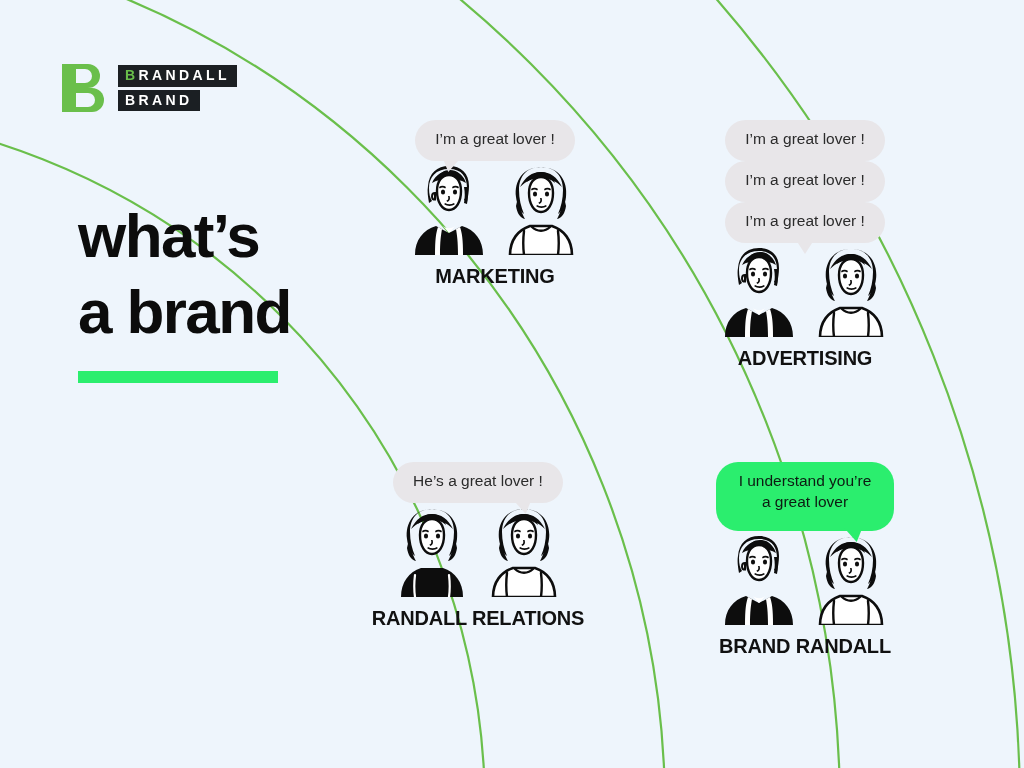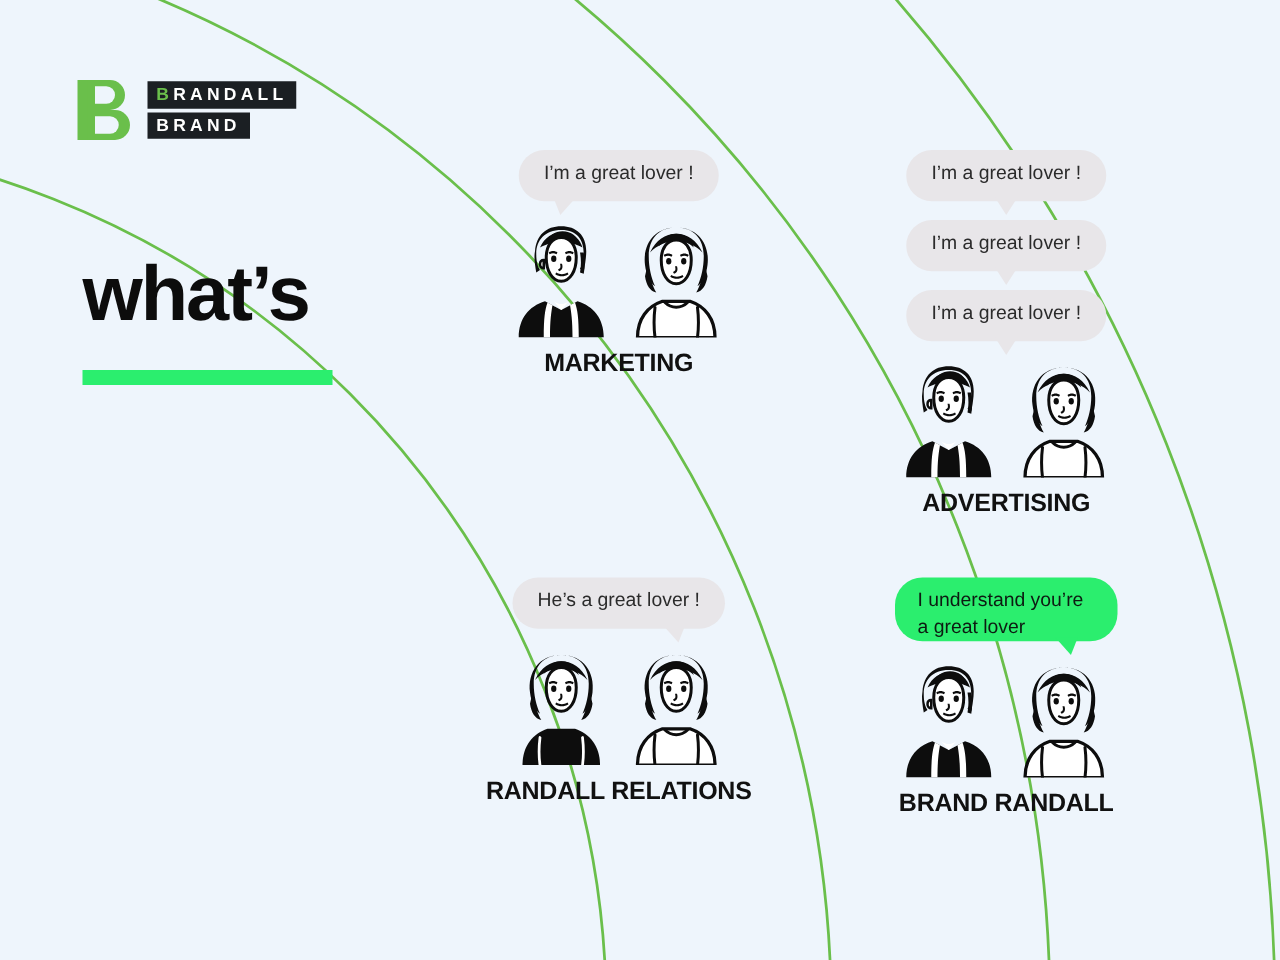--- a/index.html
+++ b/index.html
@@ -37,55 +37,54 @@
   }
   #logo-text { display:flex; flex-direction:column; gap:3px; align-items:flex-start; }
   .logo-badge {
     background:#1b1f23; color:#ffffff;
     font-size:14px; font-weight:bold; letter-spacing:3.4px;
     padding:3px 7px 4px 7px; line-height:1.05; white-space:nowrap;
   }
   .logo-badge .accent { color:#6abf4b; }
 
   
-  #headline { position:absolute; left:66px; top:198px; z-index:3; }
+  #headline { position:absolute; left:78px; top:198px; z-index:3; }
   #headline .line {
     font-size:62px; font-weight:bold; color:#0c0c0c;
     letter-spacing:-1.6px; line-height:1.22; white-space:nowrap;
   }
   #headline-rule { margin-top:22px; width:200px; height:12px; background:#2bee6e; }
 
   
   .panel { position:absolute; z-index:2; }
   #panel-marketing   { left:345px; top:120px; width:300px; }
   #panel-advertising { left:655px; top:120px; width:300px; }
-  #panel-pr          { left:345px; top:462px; width:300px; }
+  #panel-pr          { left:328px; top:462px; width:300px; }
   #panel-brand       { left:655px; top:462px; width:300px; }
 
   .bubbles { display:flex; flex-direction:column; align-items:center; }
 
   .bubble {
     position:relative; display:inline-block;
     background:#e8e6e9; color:#2b2b2b;
     border-radius:22px; padding:9px 20px 11px 20px;
     font-size:15.5px; line-height:1.35; white-space:nowrap;
-    margin-bottom:15px;
   }
   .bubble .tail {
     position:absolute; bottom:-11px; width:0; height:0;
     border-left:9px solid transparent; border-right:9px solid transparent;
     border-top:14px solid #e8e6e9;
   }
   .bubble.tail-left  .tail { left:26px;  transform:skewX(-14deg); }
   .bubble.tail-right .tail { right:30px; transform:skewX(14deg); }
   .bubble.tail-mid   .tail { left:50%; margin-left:-9px; }
 
   .bubble.green { background:#2bee6e; color:#0d1b12; }
   .bubble.green .tail { border-top-color:#2bee6e; }
-  .bubble.two-line { white-space:normal; text-align:left; max-width:178px; padding:9px 18px 0 18px; }
+  .bubble.two-line { white-space:normal; text-align:center; max-width:178px; padding:9px 18px 18px 18px; }
 
   .figures { display:flex; justify-content:center; align-items:flex-end; gap:14px; margin-top:2px; }
   .figures svg { display:block; }
 
   .panel-label {
     text-align:center; margin-top:10px;
     font-size:20px; font-weight:bold; color:#111111; letter-spacing:-0.2px;
   }
 </style>
 </head>
@@ -111,20 +110,21 @@
       <div class="notch-bot"></div>
     </div>
     <div id="logo-text">
       <div class="logo-badge"><span class="accent">B</span><span>RANDALL</span></div>
       <div class="logo-badge">BRAND</div>
     </div>
   </div>
 
   <div id="headline">
     <div class="line">what’s</div>
+    <div class="line">a brand</div>
     <div id="headline-rule"></div>
   </div>
 
   <div class="panel" id="panel-marketing">
     <div class="bubbles">
       <div class="bubble tail-left">
         <span>I’m a great lover !</span>
         <span class="tail"></span>
       </div>
     </div>

